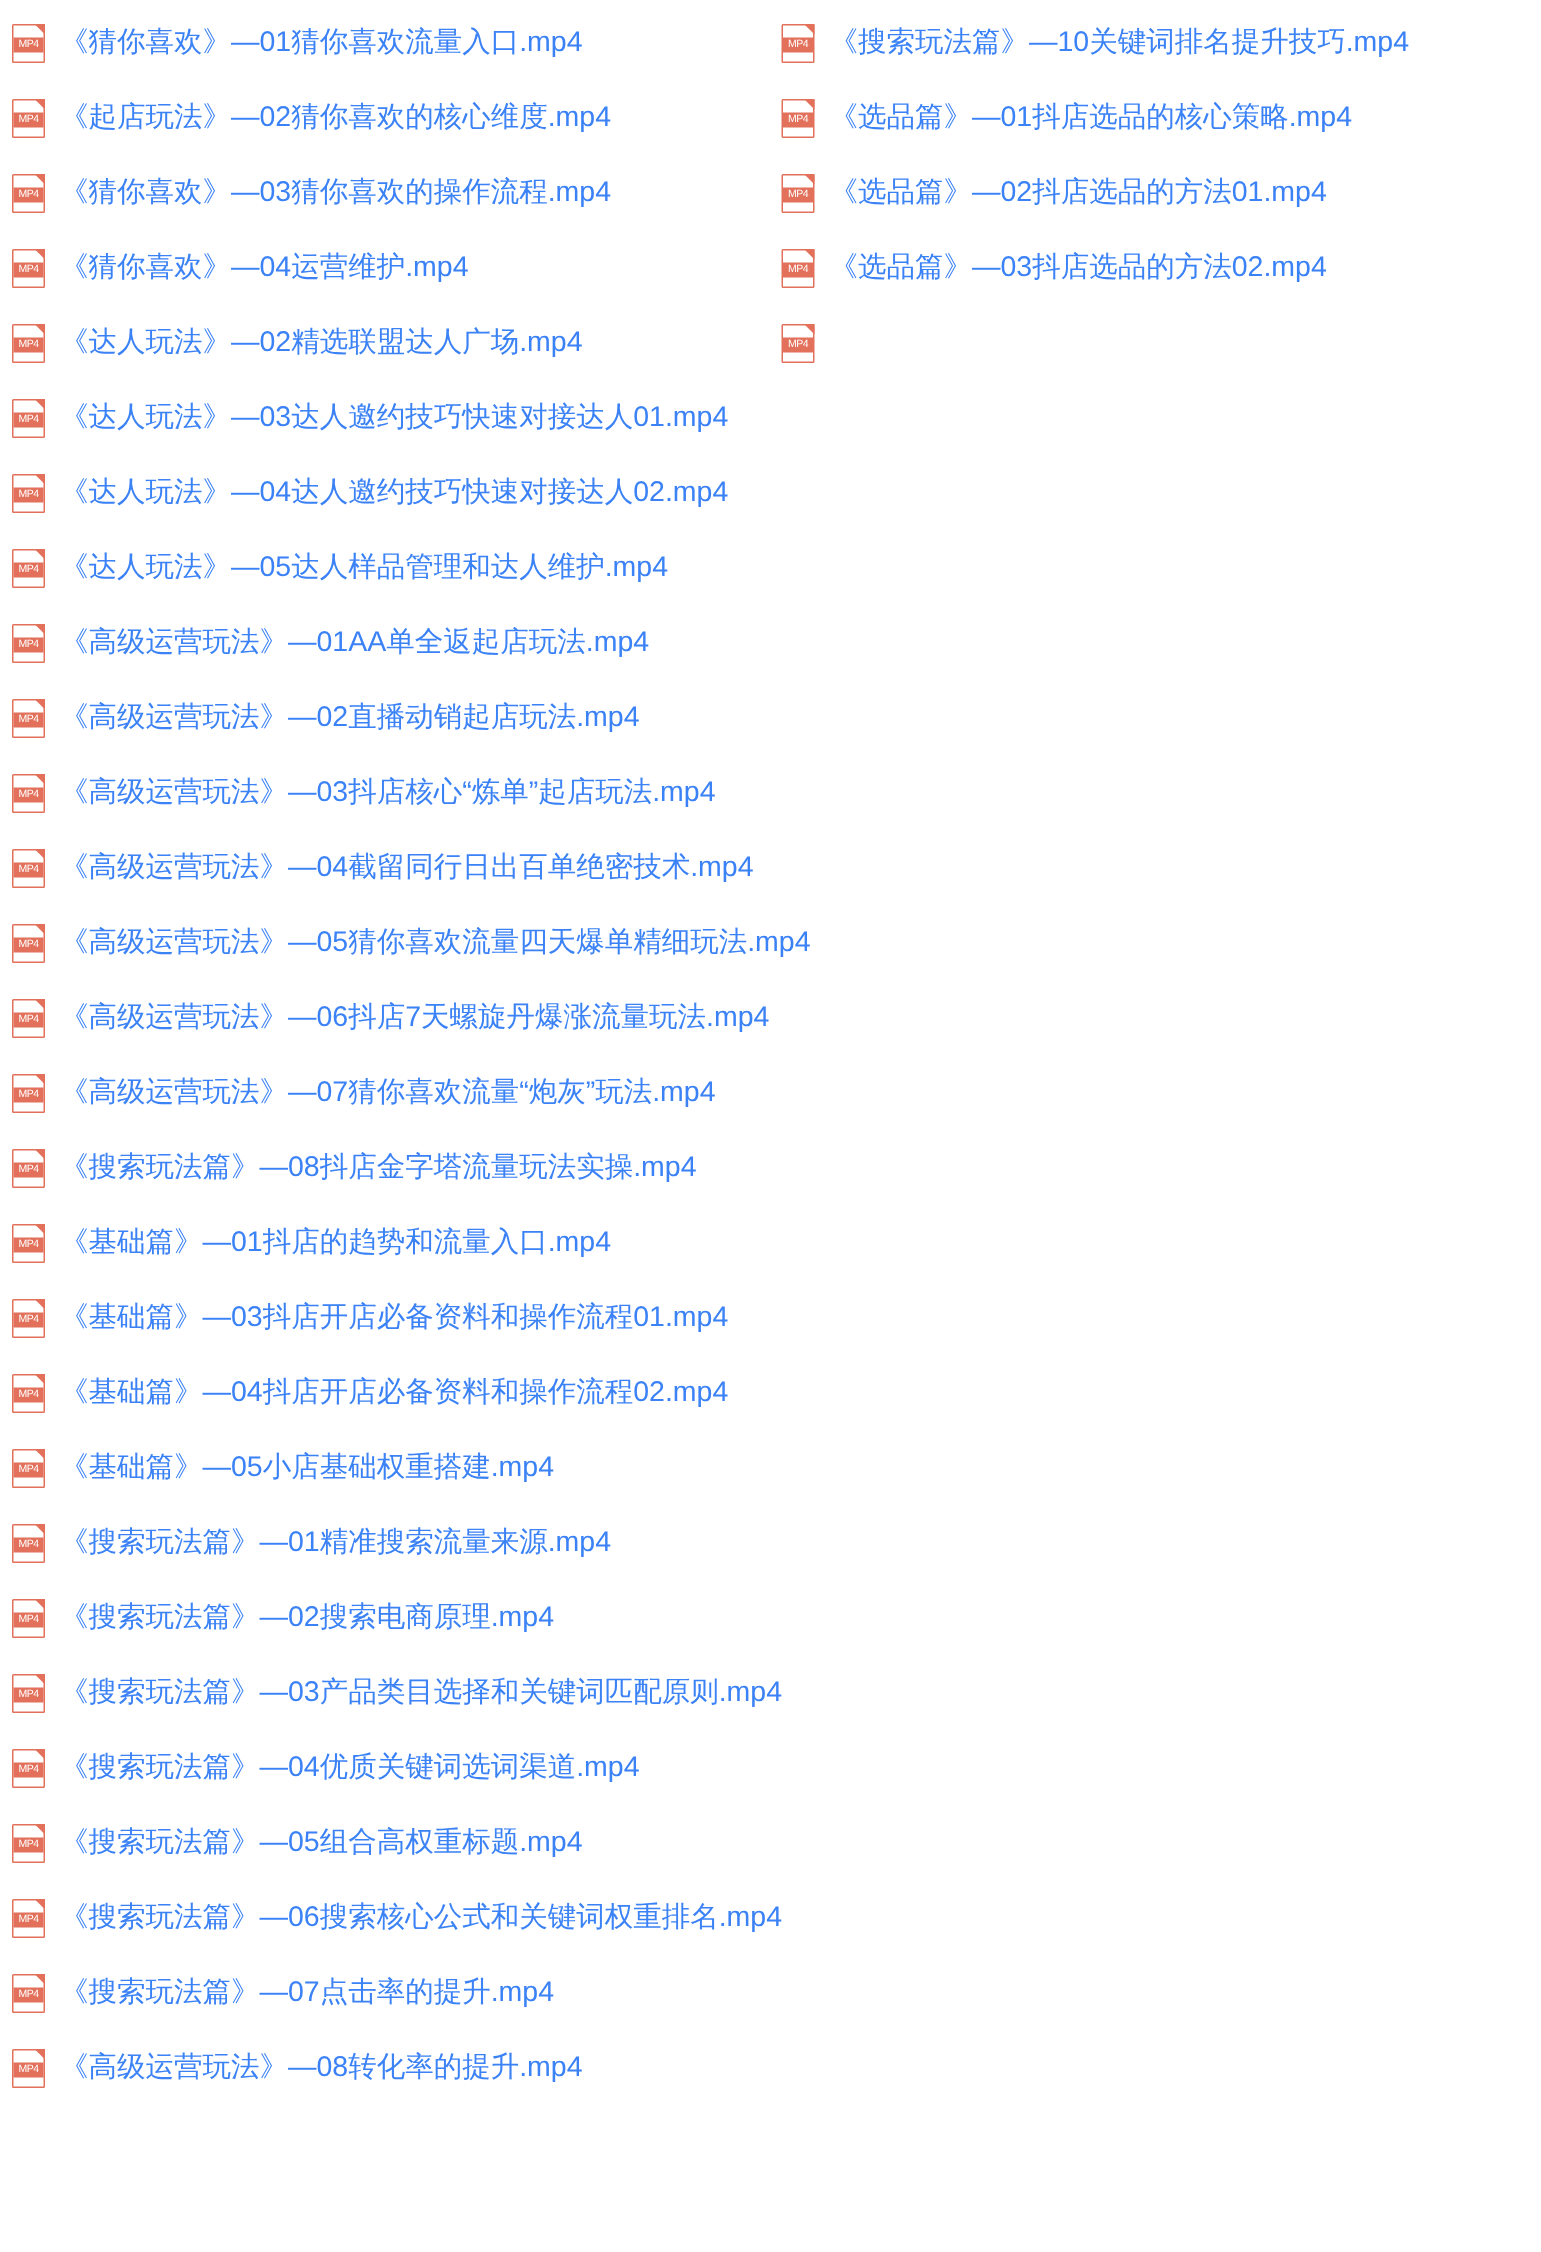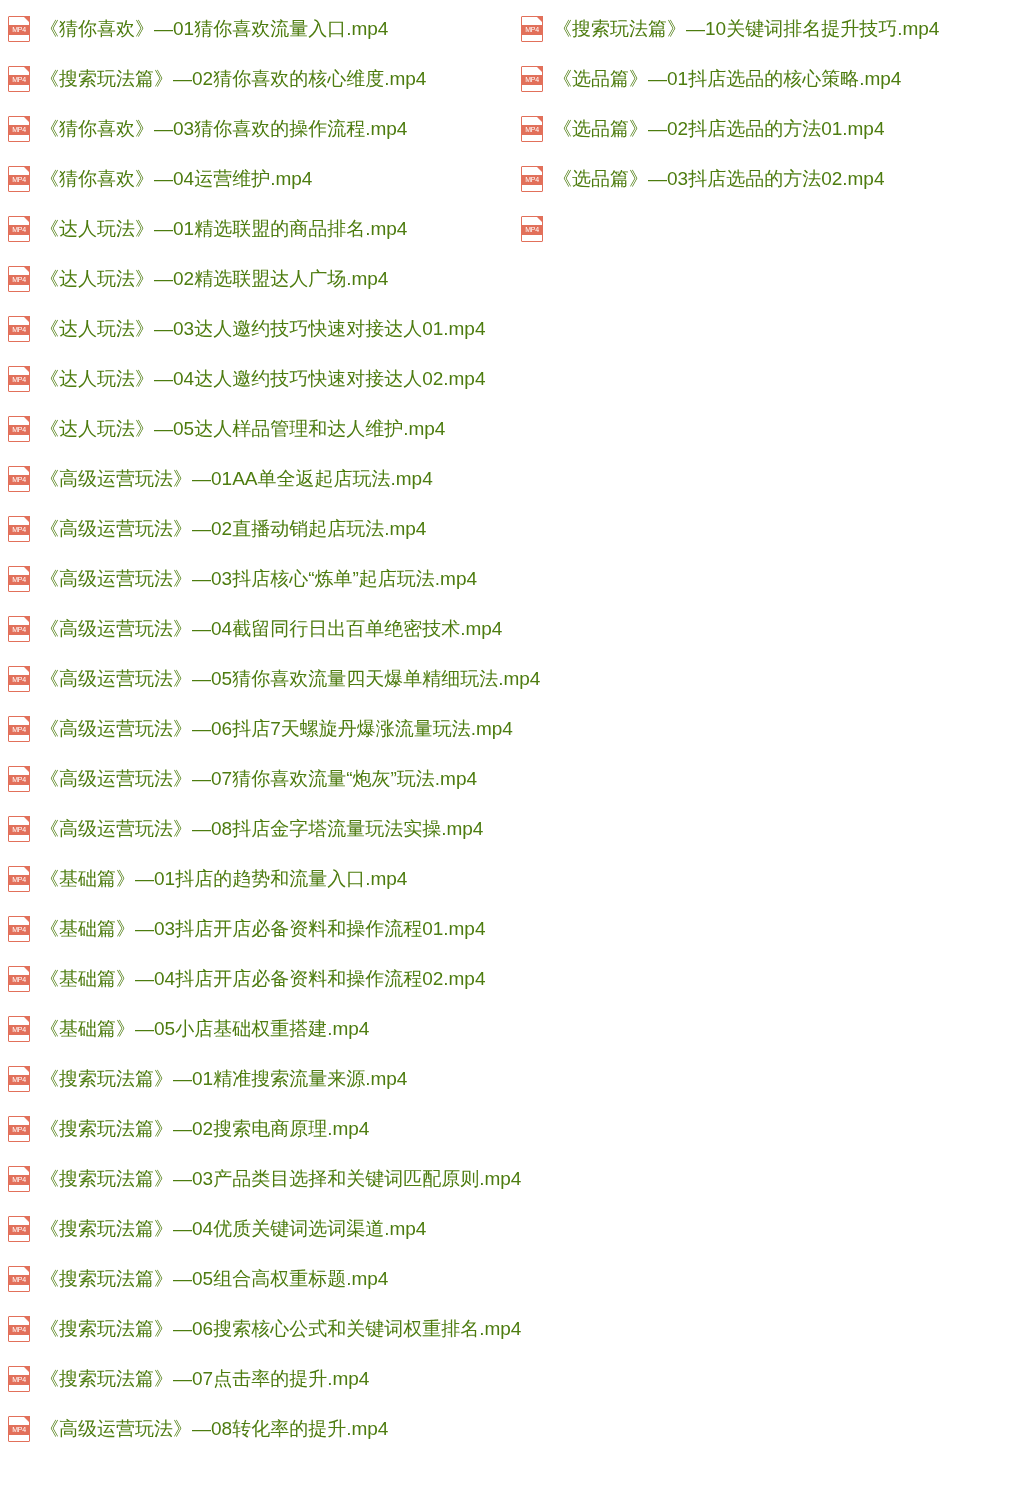--- a/index.html
+++ b/index.html
@@ -69,21 +69,21 @@
     font-size: 7px;
     line-height: 10px;
     text-align: center;
     font-family: "Liberation Sans", sans-serif;
     letter-spacing: -0.3px;
     overflow: hidden;
   }
   .file-name {
     font-size: 19px;
     line-height: 24px;
-    color: #4d7c0f;
+    color: #3b82f6;
     white-space: nowrap;
     font-family: "Liberation Sans", "DejaVu Sans", sans-serif;
   }
 </style>
 </head>
 <body>
 
 <div class="file-columns">
   <div class="column" id="col-0">
       <div class="file-row">
@@ -93,21 +93,21 @@
           <span class="tag">MP4</span>
         </span>
         <span class="file-name">《猜你喜欢》—01猜你喜欢流量入口.mp4</span>
       </div>
       <div class="file-row">
         <span class="file-icon">
           <span class="sheet"></span>
           <span class="fold"></span>
           <span class="tag">MP4</span>
         </span>
-        <span class="file-name">《搜索玩法篇》—02猜你喜欢的核心维度.mp4</span>
+        <span class="file-name">《起店玩法》—02猜你喜欢的核心维度.mp4</span>
       </div>
       <div class="file-row">
         <span class="file-icon">
           <span class="sheet"></span>
           <span class="fold"></span>
           <span class="tag">MP4</span>
         </span>
         <span class="file-name">《猜你喜欢》—03猜你喜欢的操作流程.mp4</span>
       </div>
       <div class="file-row">
@@ -117,28 +117,20 @@
           <span class="tag">MP4</span>
         </span>
         <span class="file-name">《猜你喜欢》—04运营维护.mp4</span>
       </div>
       <div class="file-row">
         <span class="file-icon">
           <span class="sheet"></span>
           <span class="fold"></span>
           <span class="tag">MP4</span>
         </span>
-        <span class="file-name">《达人玩法》—01精选联盟的商品排名.mp4</span>
-      </div>
-      <div class="file-row">
-        <span class="file-icon">
-          <span class="sheet"></span>
-          <span class="fold"></span>
-          <span class="tag">MP4</span>
-        </span>
         <span class="file-name">《达人玩法》—02精选联盟达人广场.mp4</span>
       </div>
       <div class="file-row">
         <span class="file-icon">
           <span class="sheet"></span>
           <span class="fold"></span>
           <span class="tag">MP4</span>
         </span>
         <span class="file-name">《达人玩法》—03达人邀约技巧快速对接达人01.mp4</span>
       </div>
@@ -213,21 +205,21 @@
           <span class="tag">MP4</span>
         </span>
         <span class="file-name">《高级运营玩法》—07猜你喜欢流量“炮灰”玩法.mp4</span>
       </div>
       <div class="file-row">
         <span class="file-icon">
           <span class="sheet"></span>
           <span class="fold"></span>
           <span class="tag">MP4</span>
         </span>
-        <span class="file-name">《高级运营玩法》—08抖店金字塔流量玩法实操.mp4</span>
+        <span class="file-name">《搜索玩法篇》—08抖店金字塔流量玩法实操.mp4</span>
       </div>
       <div class="file-row">
         <span class="file-icon">
           <span class="sheet"></span>
           <span class="fold"></span>
           <span class="tag">MP4</span>
         </span>
         <span class="file-name">《基础篇》—01抖店的趋势和流量入口.mp4</span>
       </div>
       <div class="file-row">

